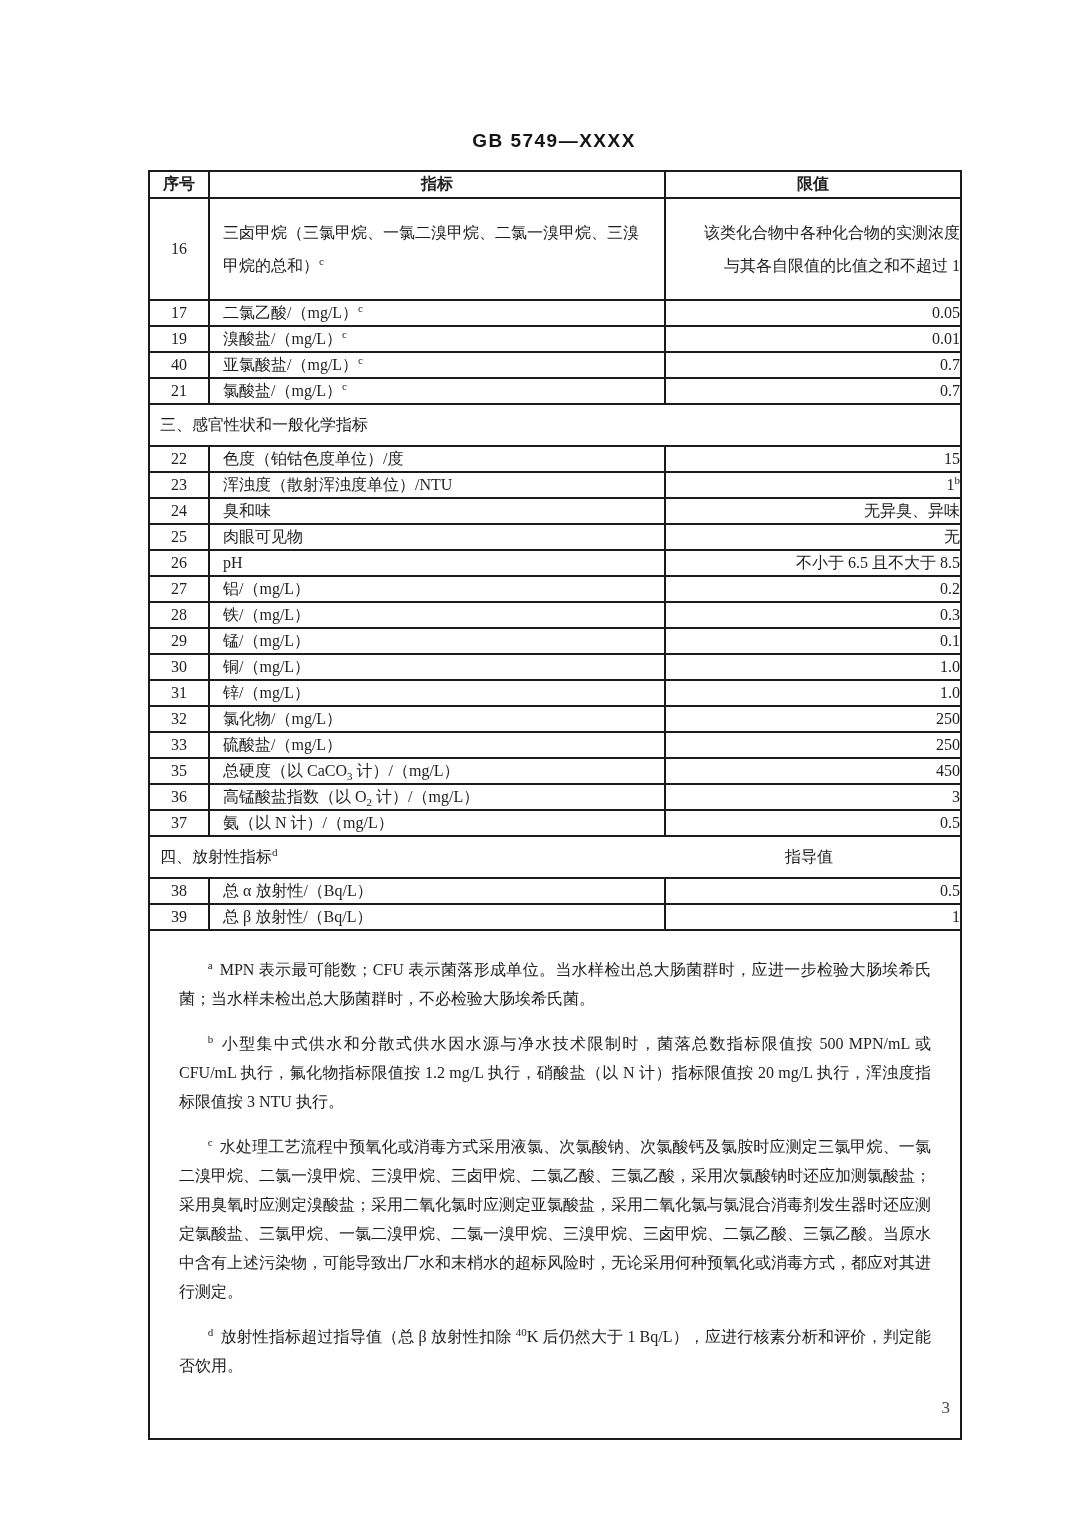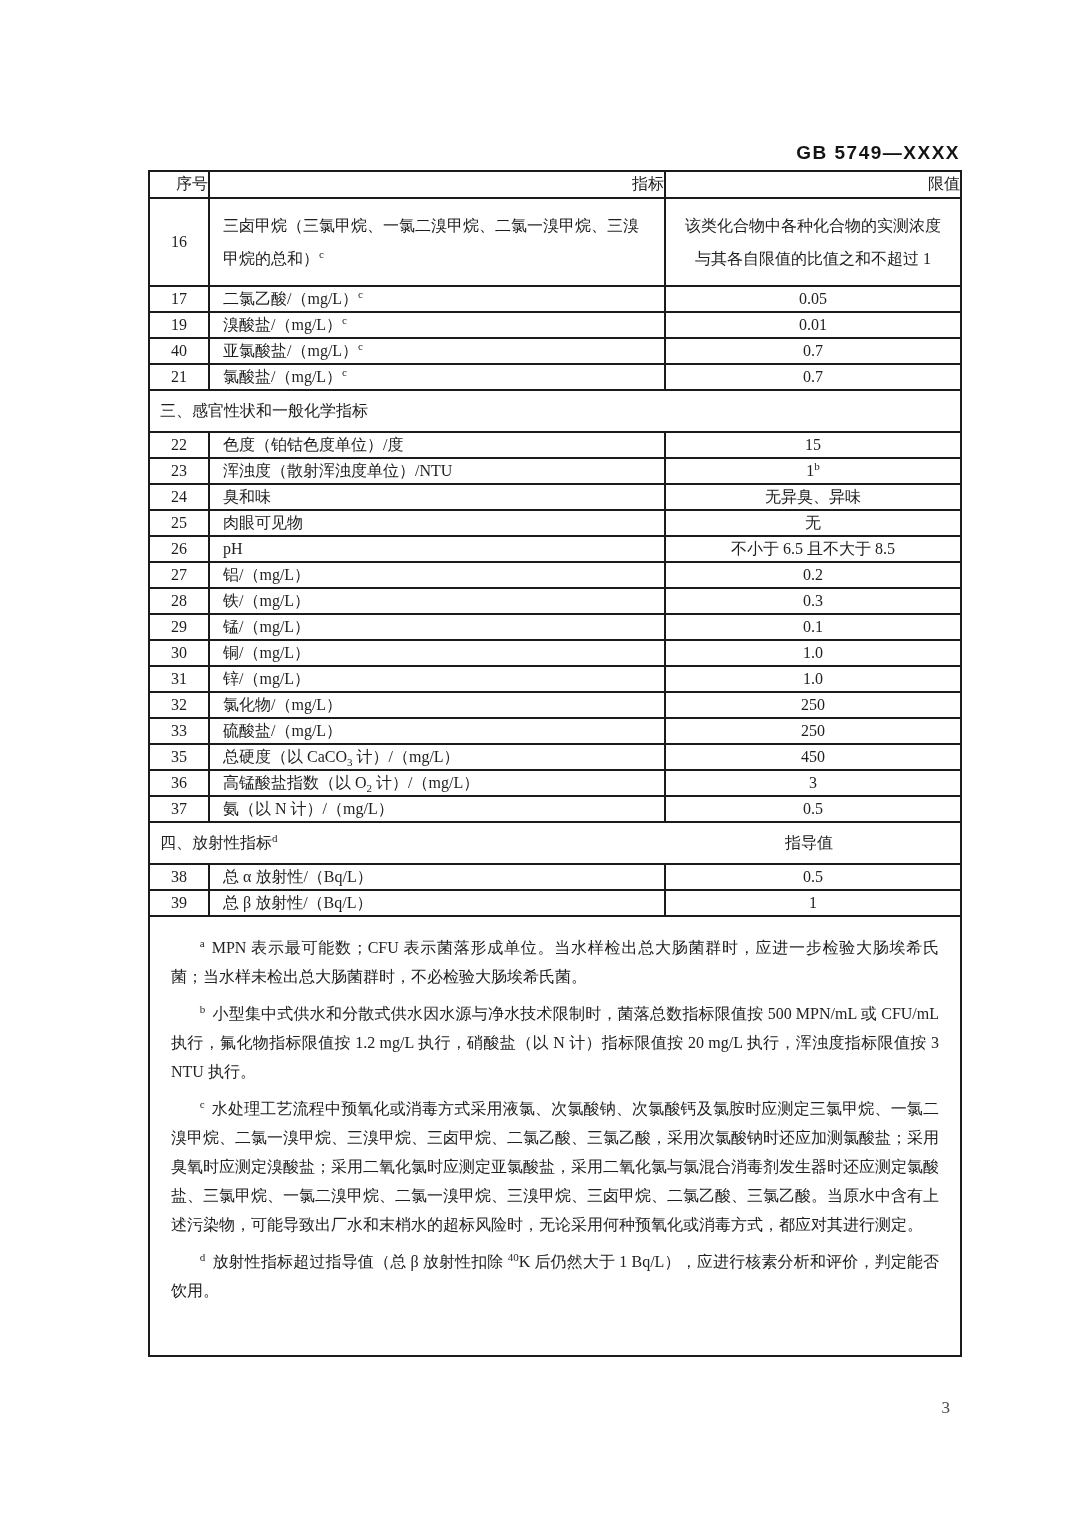--- a/index.html
+++ b/index.html
@@ -3,56 +3,56 @@
 <meta charset="utf-8">
 <style>
   * { box-sizing: border-box; }
   html,body { margin:0; padding:0; }
   body {
     width:1080px; height:1527px; position:relative; overflow:hidden;
     background:#ffffff; color:#1e1e1e;
     font-family:"Liberation Serif","DejaVu Serif",serif;
   }
   .doc-code {
-    position:absolute; top:142px; left:148px; width:812px;
-    text-align:right; font-family:"Liberation Sans","DejaVu Sans",sans-serif;
+    position:absolute; top:130px; left:148px; width:812px;
+    text-align:center; font-family:"Liberation Sans","DejaVu Sans",sans-serif;
     font-weight:600; font-size:19px; letter-spacing:1.5px; color:#141414;
   }
   table.std {
     position:absolute; top:170px; left:148px; width:812px;
     border-collapse:collapse; table-layout:fixed;
   }
   col.w-no  { width:60px; }
   col.w-ind { width:456px; }
   col.w-lim { width:296px; }
   .std th, .std td {
     border:2px solid #1b1b1b; font-size:16px; font-weight:normal;
     padding:0; vertical-align:middle;
   }
-  .std th { height:27px; text-align:right; }
+  .std th { height:27px; text-align:center;font-weight:bold; }
   tr.reg td { height:26px; }
   td.c-no  { text-align:center; }
   td.c-ind { text-align:left; padding:1px 10px 1px 13px; }
-  td.c-lim { text-align:center; }
-  tr.row16 td { height:88px; }
+  td.c-lim { text-align:right; }
+  tr.row16 td { height:102px; }
   tr.row16 .c-ind { line-height:33px; }
   tr.row16 .c-lim { line-height:33px; }
   tr.sec td { height:42px; text-align:left; padding-left:10px; }
   td.sec4 { position:relative; }
   .sec-lim {
     position:absolute; left:512px; top:0; width:294px; height:100%;
     text-align:center; display:flex; align-items:center; justify-content:center;
   }
   sup { font-size:11px; line-height:0; vertical-align:super; }
   sub { font-size:11px; line-height:0; vertical-align:sub; }
   td.fn {
     padding:8px 13px 42px 13px; vertical-align:top;
   }
   td.fn p {
-    margin:8px; font-size:16px; line-height:29px;
+    margin:16px; font-size:16px; line-height:29px;
     text-align:justify; text-indent:1.8em; color:#222;
   }
   td.fn p > sup.mark { margin-right:7px; }
   .page-num {
     position:absolute; top:1398px; left:148px; width:810px;
     text-align:right; padding-right:8px; font-size:17px; color:#4a4a4a;
   }
 </style>
 </head>
 <body>

